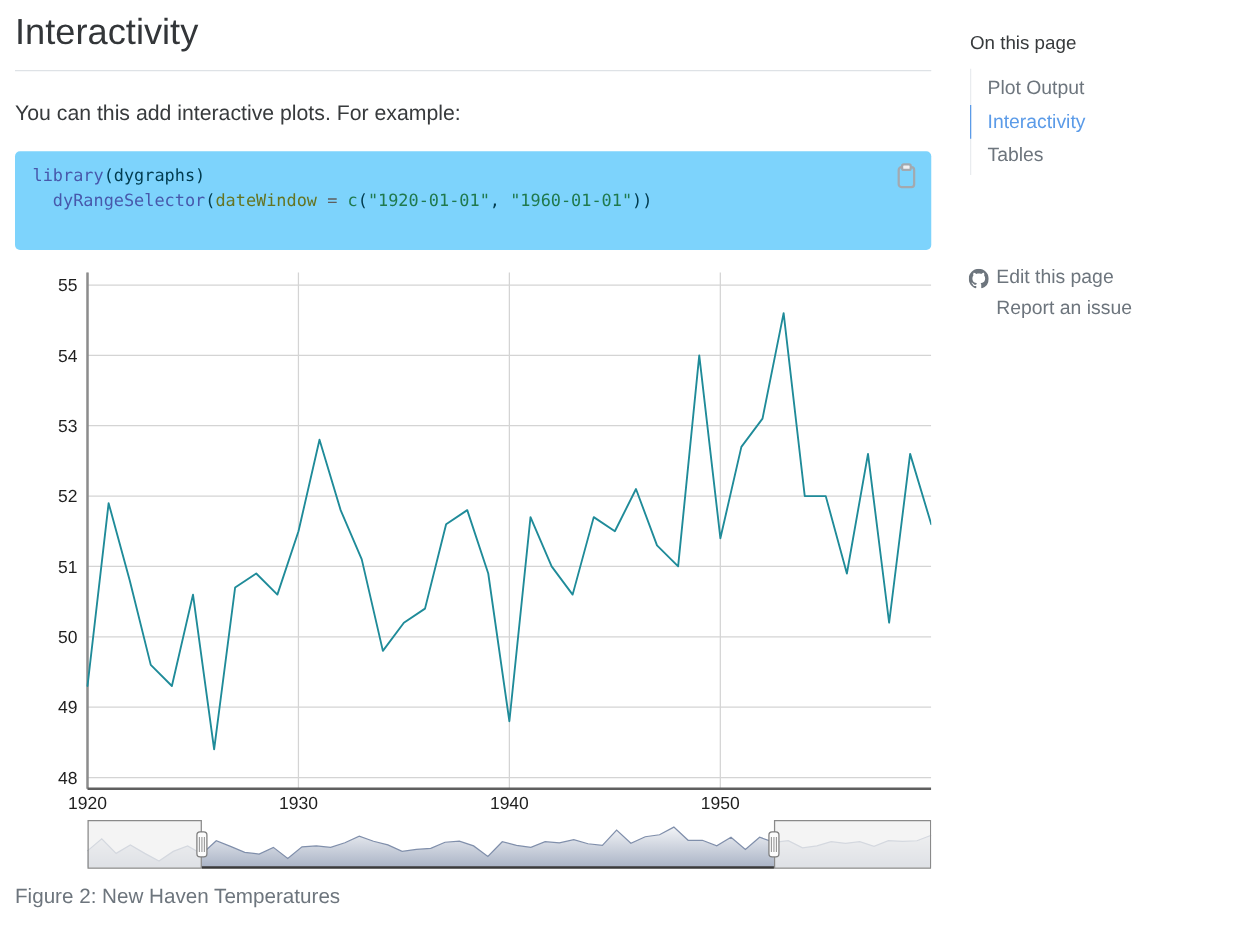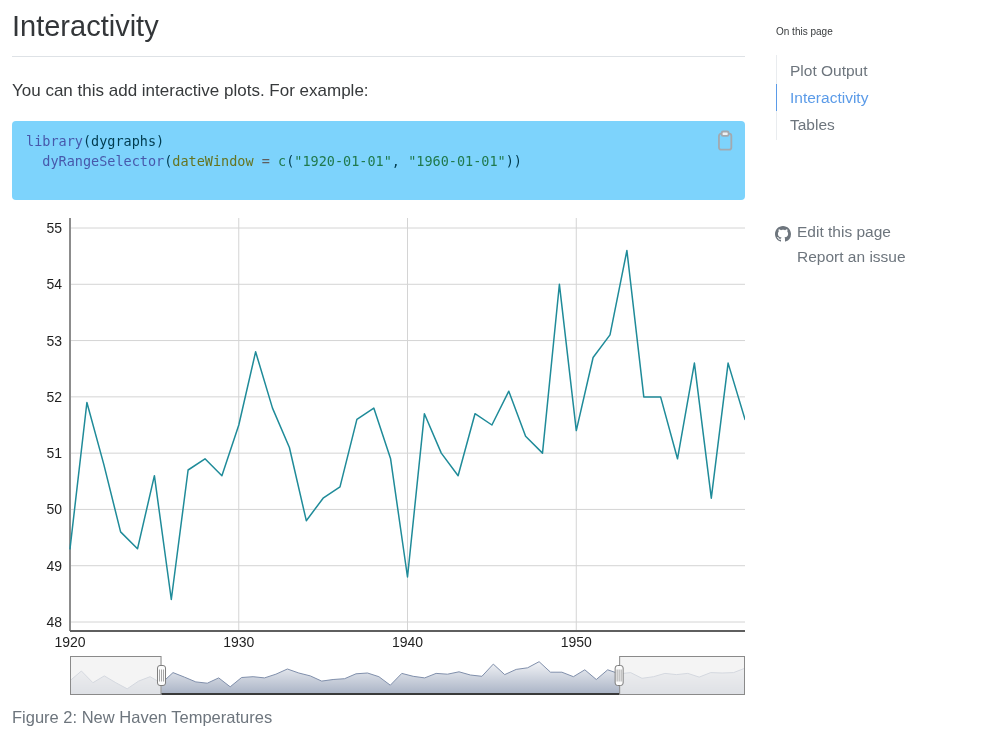--- a/index.html
+++ b/index.html
@@ -24,30 +24,30 @@
   .copy-btn{position:absolute;top:8px;right:9px;width:22px;height:24px;
             background:none;border:none;padding:0;cursor:pointer;}
 
   .chart-wrap{position:absolute;left:12px;top:210px;width:733px;height:496px;}
   .axlb{font-family:"Liberation Sans","DejaVu Sans",sans-serif;font-size:14px;fill:#1f1f1f;}
 
   .caption{position:absolute;left:12px;top:708px;margin:0;
            font-size:16.5px;color:#6d757d;}
 
   
-  .toc-title{position:absolute;left:776px;top:26px;font-size:10px;
+  .toc-title{position:absolute;left:776px;top:26px;font-size:15px;
              font-weight:500;color:#373a3c;}
   .toc-nav{position:absolute;left:776px;top:55px;width:210px;
            border-left:1px solid #e9ecef;padding:2px 0;}
   .toc-item{padding:4px 0 4px 13px;font-size:15.5px;line-height:19px;
             color:#6d757d;cursor:pointer;}
   .toc-item.active{color:#5b9be8;border-left:1px solid #5b9be8;
                    margin-left:-1px;padding-left:13px;}
 
-  .page-links{position:absolute;left:775px;top:219px;width:210px;}
+  .page-links{position:absolute;left:775px;top:209px;width:210px;}
   .page-link{display:flex;align-items:center;gap:6px;font-size:15.5px;
              color:#6d757d;line-height:25px;cursor:pointer;}
   .icon-spacer{display:inline-block;width:16px;height:16px;flex:0 0 16px;}
 </style>
 </head>
 <body>
 
 <div class="page">
 
   <h1 class="page-title">Interactivity</h1>

